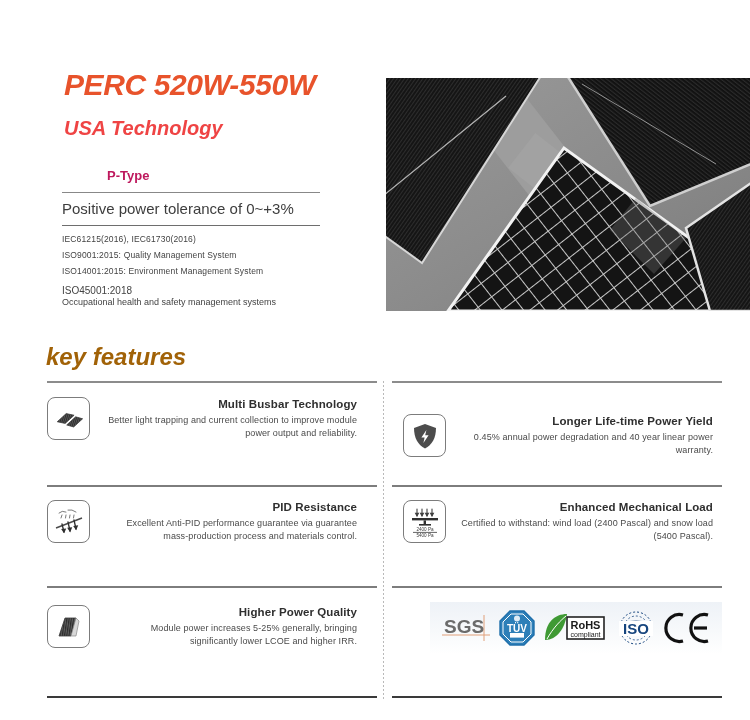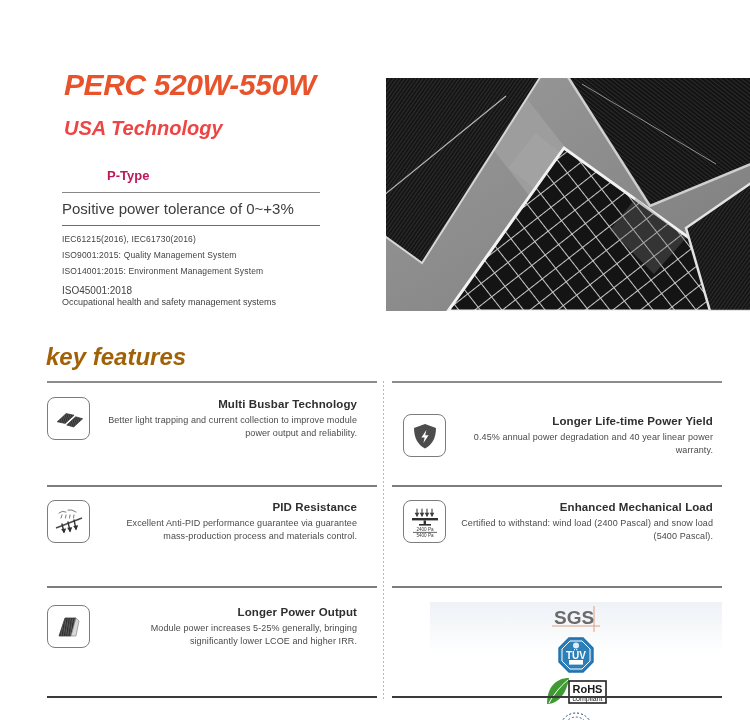--- a/index.html
+++ b/index.html
@@ -70,21 +70,21 @@
   .feat .ft{font-size:11.5px;font-weight:bold;color:#2f2f2f;letter-spacing:0.1px;}
   .feat .fd{font-size:9px;line-height:13px;color:#4a4a4a;margin-top:4px;letter-spacing:0.1px;}
 
   .sep{position:absolute;height:1.5px;background:#7d7d7d;}
   .sep-dark{position:absolute;height:2px;background:#3a3a3a;}
 
   .logos{
     position:absolute;left:430px;top:602px;width:292px;height:52px;
     background:linear-gradient(to bottom,#eef2f7 0%,#f7f9fb 55%,#ffffff 100%);
     display:flex;align-items:center;justify-content:space-between;
-    padding:0 10px;box-sizing:border-box;flex-direction:column;
+    padding:0 10px;box-sizing:border-box;
   }
   .logo{display:flex;align-items:center;justify-content:center;}
 </style>
 </head>
 <body>
 
 <div class="hero">
 
   <div class="hero-photo">
     <svg viewBox="0 0 384 233" preserveAspectRatio="none">
@@ -223,21 +223,21 @@
         <pattern id="hpStripe" width="2.2" height="2.2" patternUnits="userSpaceOnUse" patternTransform="rotate(8)">
           <rect width="2.2" height="2.2" fill="#5e5e5e"></rect>
           <rect width="1.1" height="2.2" fill="#2b2b2b"></rect>
         </pattern>
       </defs>
       <polygon points="5,24 11,6 22,6 17,24" fill="url(#hpStripe)" stroke="#3a3a3a" stroke-width="0.8"></polygon>
       <polygon points="17,24 22,6 25,9 22,24" fill="#d8d8d8" stroke="#8a8a8a" stroke-width="0.7"></polygon>
     </svg>
   </div>
   <div class="body">
-    <div class="ft">Longer Power Output</div>
+    <div class="ft">Higher Power Quality</div>
     <div class="fd">Module power increases 5-25% generally, bringing significantly lower LCOE and higher IRR.</div>
   </div>
 </div>
 
 <div class="sep-dark" style="left:47px;top:696px;width:330px;"></div>
 
 <div class="feat" style="left:403px;top:414px;width:310px;">
   <div class="ico">
     <svg width="28" height="30" viewBox="0 0 28 30">
       <path d="M14 3 L25 7 C25 17 21 24 14 27.5 C7 24 3 17 3 7 Z" fill="#4c4c4c"></path>

